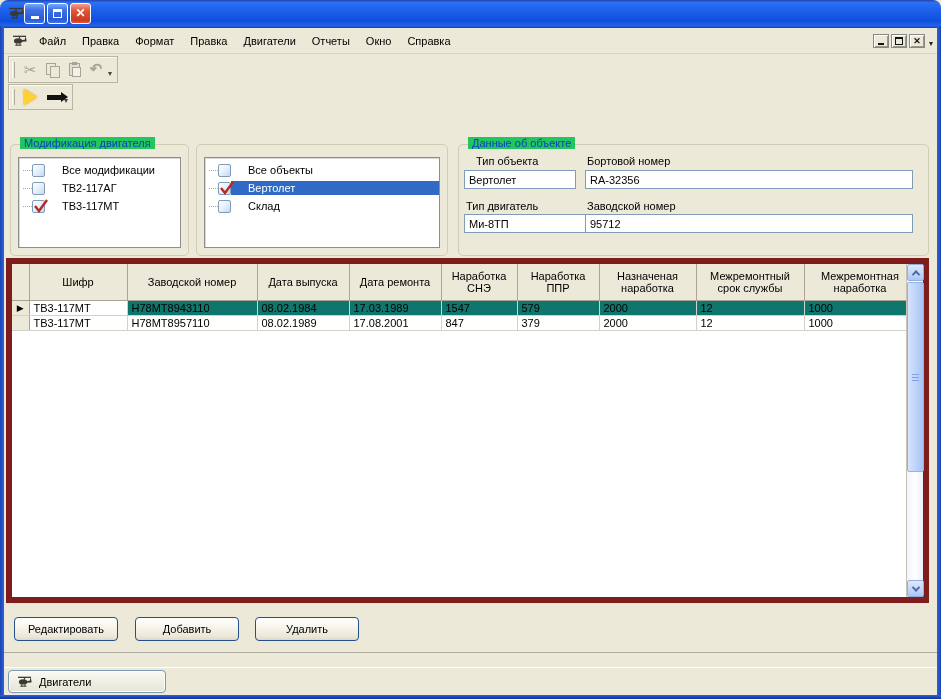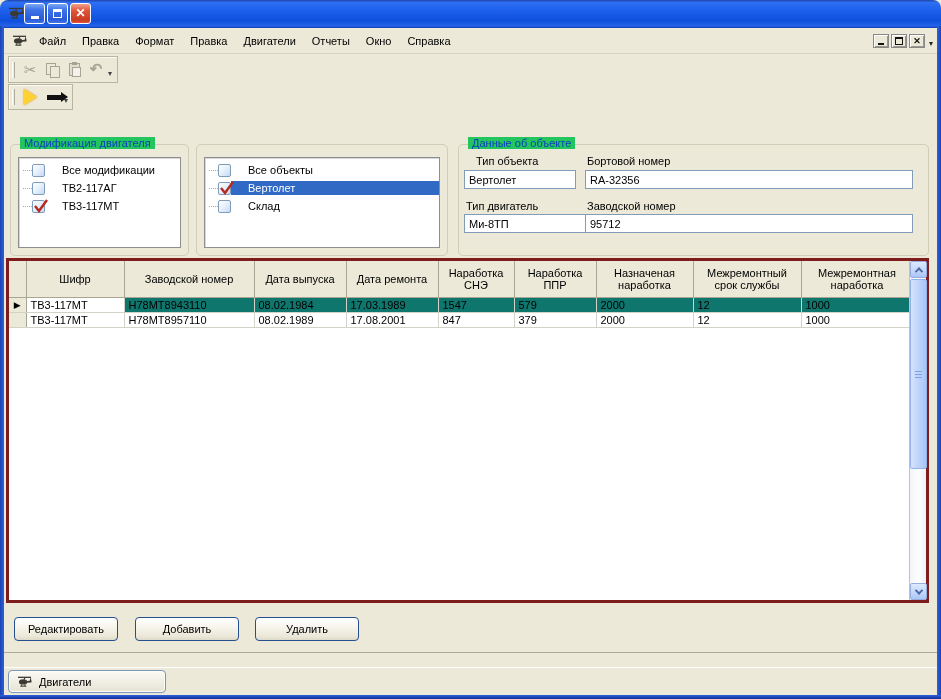--- a/index.html
+++ b/index.html
@@ -108,21 +108,21 @@
   
   .fld-label { position:absolute; white-space:nowrap; }
   .fld-input {
     position:absolute; height:19px; border:1px solid #7F9DB9; background:#fff;
     font-family:"Liberation Sans",sans-serif; font-size:11px; padding:1px 4px; color:#000;
   }
 
   
   .datagrid {
     position:absolute; left:6px; top:258px; width:923px; height:345px;
-    background:#fff; border:3px solid #7f1d1d;
+    background:#fff; border:6px solid #7f1d1d;
   }
   .dg-table { border-collapse:collapse; table-layout:fixed; width:904px; font-size:11px; }
   .dg-table th {
     font-weight:normal; background:#ECE9D8; height:36px;
     border-right:1px solid #A9A593; border-bottom:1px solid #A9A593;
     text-align:center; padding:2px 3px; line-height:12px; overflow:hidden;
   }
   .dg-table td {
     background:#fff; border-right:1px solid #D2D2C8; border-bottom:1px solid #D2D2C8;
     padding:1px 4px; height:15px; white-space:nowrap; overflow:hidden;

